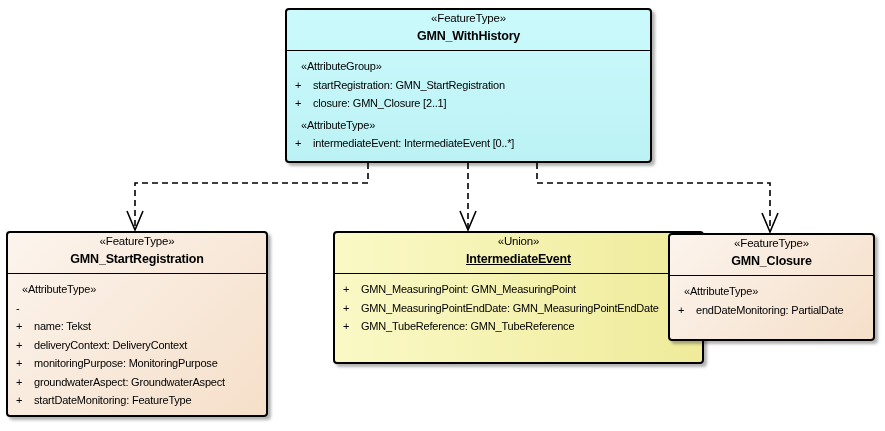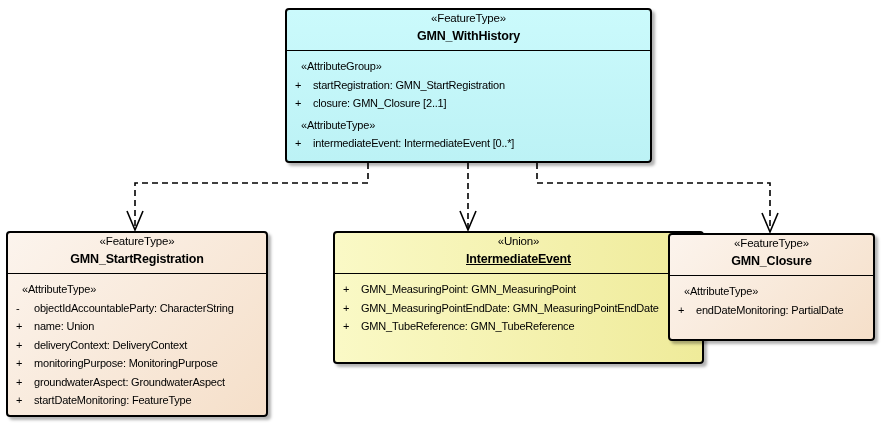--- a/index.html
+++ b/index.html
@@ -106,25 +106,24 @@
 
   <div class="uml-box" id="box-1" style="background: linear-gradient(135deg, rgb(252, 244, 237), rgb(245, 223, 201));">
     <div class="box-title">
       <span class="stereo">«FeatureType»</span>
       <span class="box-name">GMN_StartRegistration</span>
     </div>
     <div class="box-body">
         <div class="row stereotype-row">«AttributeType»</div>
         <div class="row attr-row">
           <span class="vis">-</span>
-          <span class="attr-text">objectIdAccountableParty: CharacterString</span>
         </div>
         <div class="row attr-row">
           <span class="vis">+</span>
-          <span class="attr-text">name: Union</span>
+          <span class="attr-text">name: Tekst</span>
         </div>
         <div class="row attr-row">
           <span class="vis">+</span>
           <span class="attr-text">deliveryContext: DeliveryContext</span>
         </div>
         <div class="row attr-row">
           <span class="vis">+</span>
           <span class="attr-text">monitoringPurpose: MonitoringPurpose</span>
         </div>
         <div class="row attr-row">

